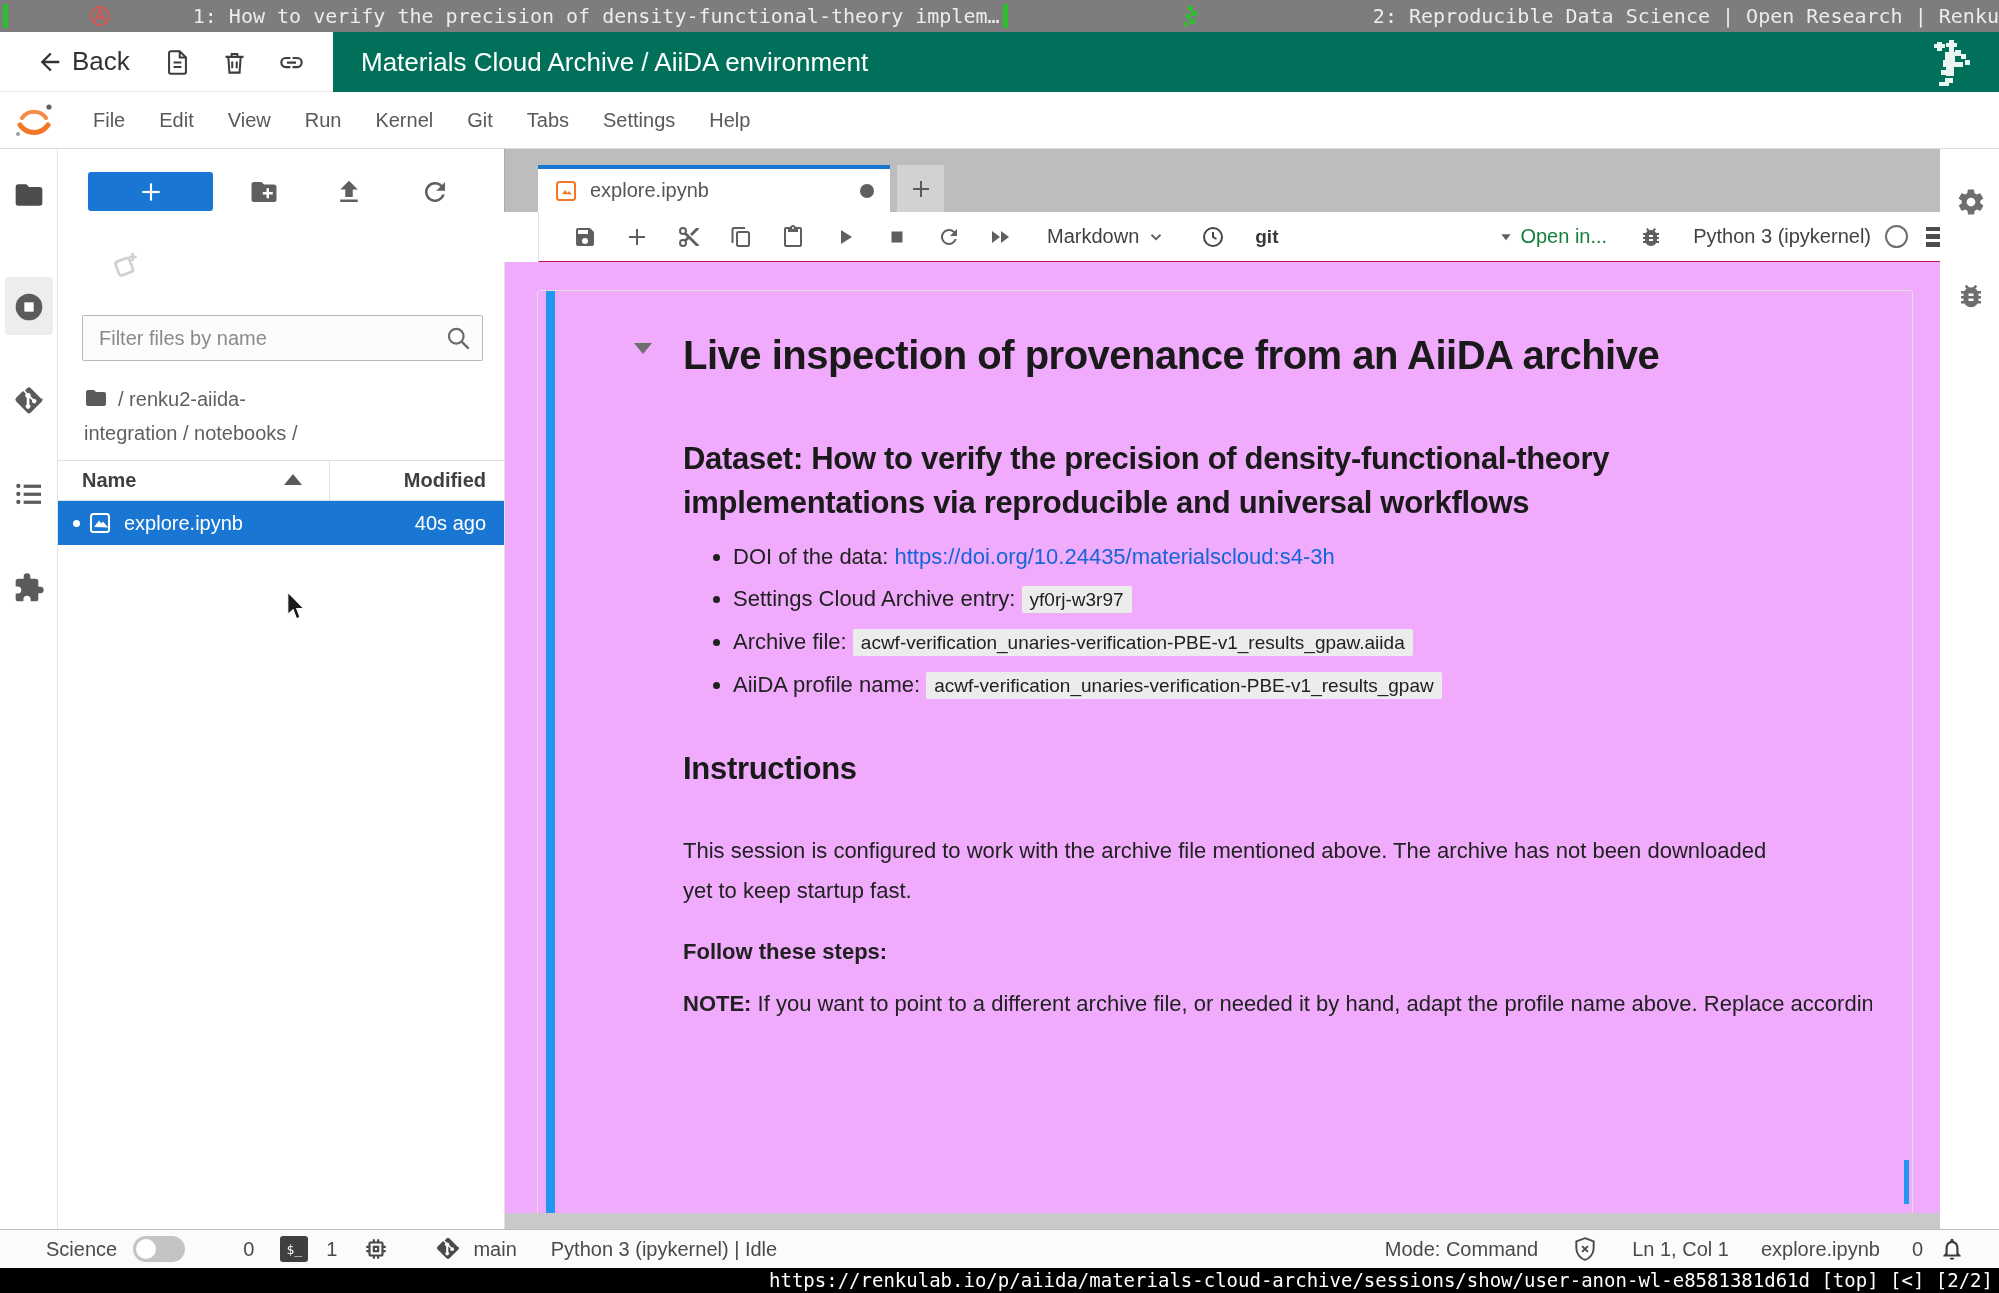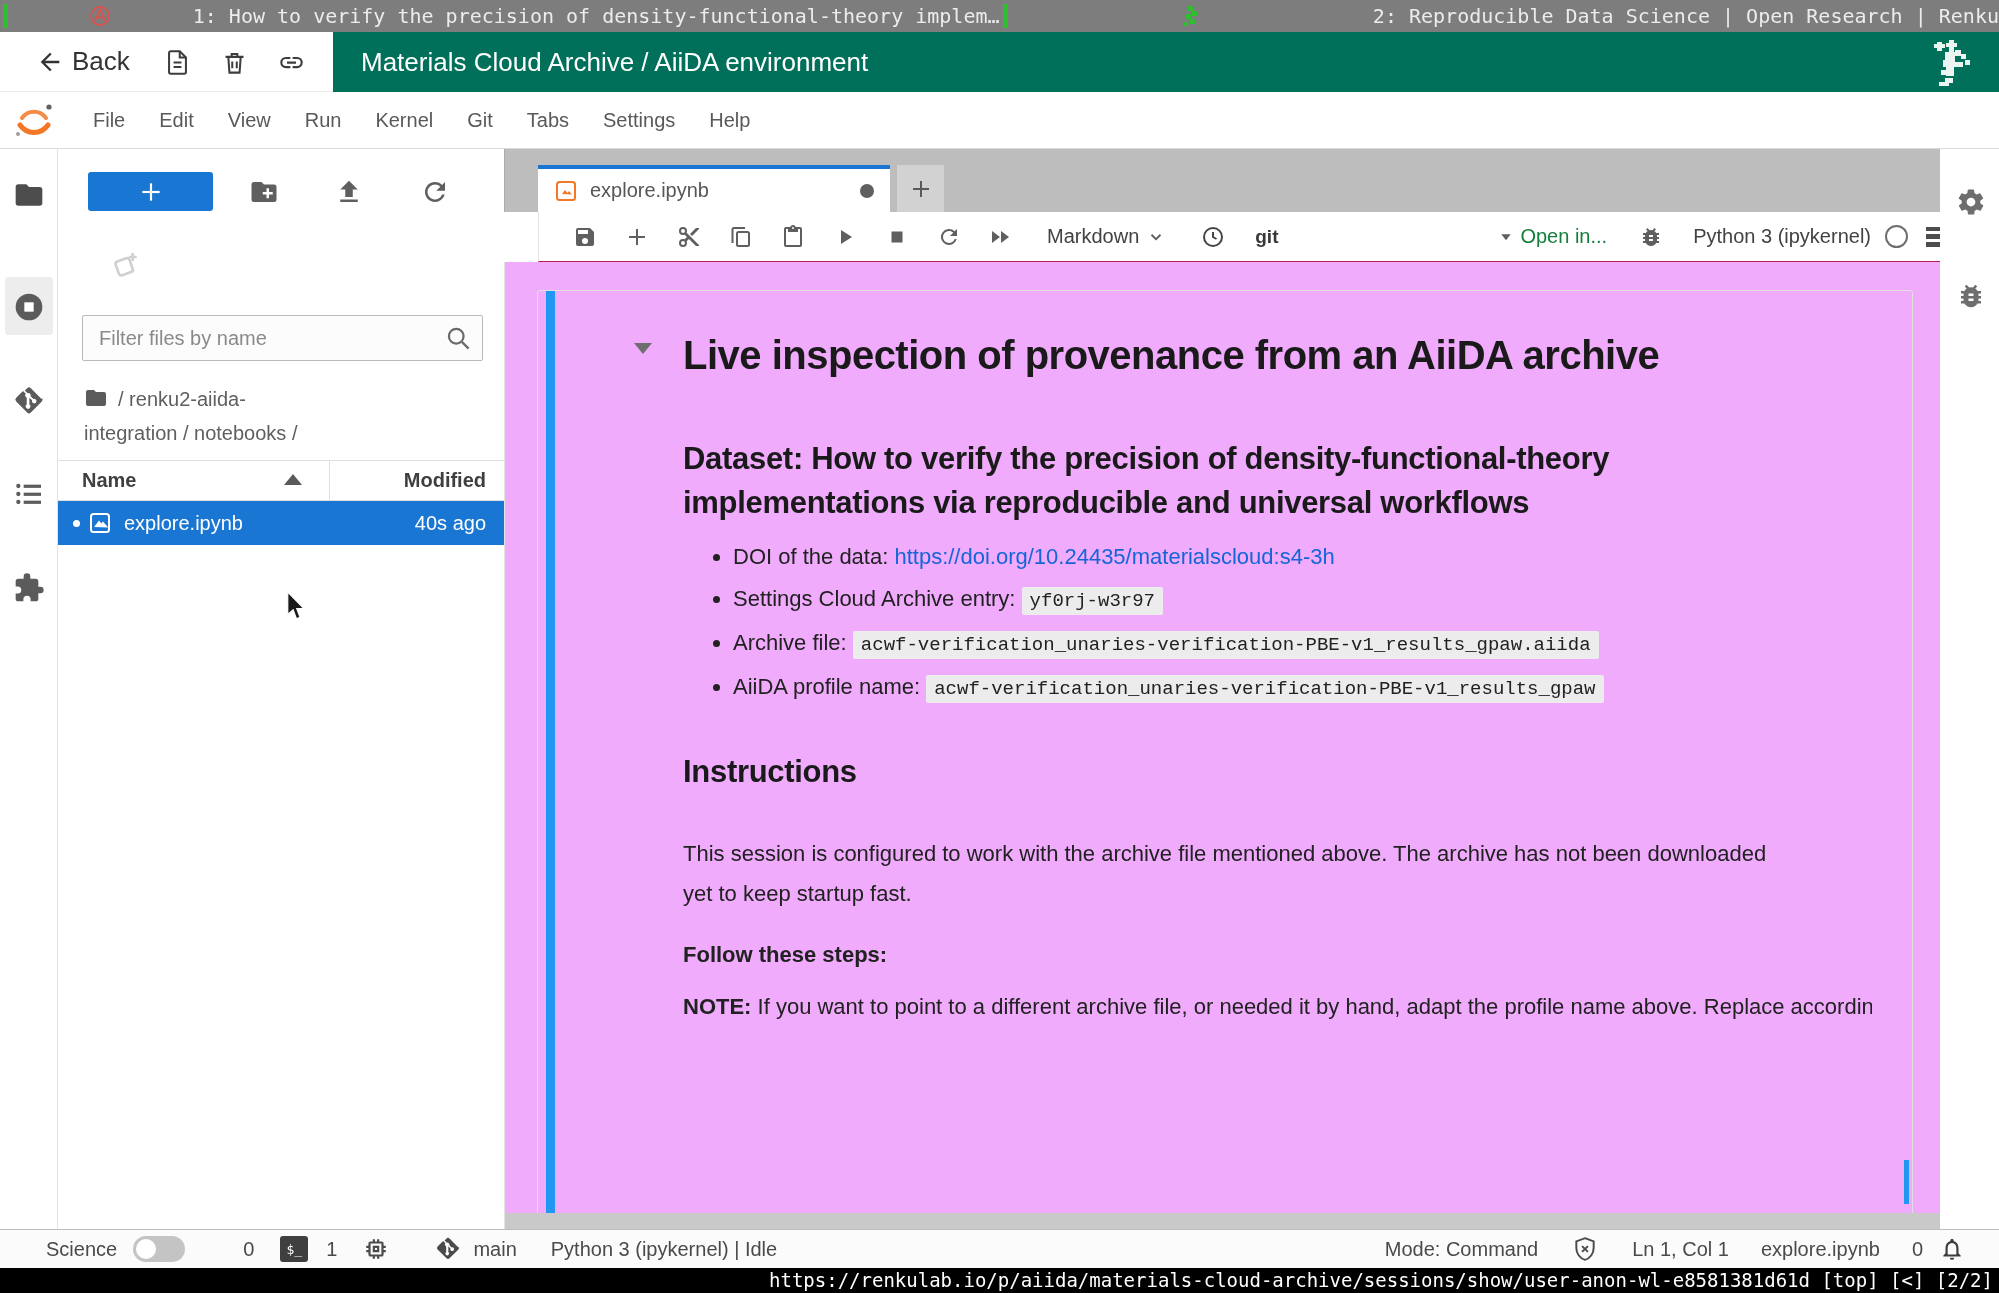--- a/index.html
+++ b/index.html
@@ -95,21 +95,21 @@
   .collapser { position: absolute; left: 96px; top: 52px; width: 0; height: 0;
                border-left: 9px solid transparent; border-right: 9px solid transparent; border-top: 11px solid #6e6e6e; }
   .cell-md { padding: 38px 40px 0 145px; }
   .md-h1 { font-size: 40px; line-height: 52px; font-weight: 600; color: #1a1a1a; width: 1000px; letter-spacing: -0.5px; }
   .md-h2 { font-size: 31px; line-height: 44px; font-weight: 600; color: #1a1a1a; width: 980px; letter-spacing: -0.3px; }
   .md-h2.dataset { margin-top: 56px; }
   .md-h2.instructions { margin-top: 46px; }
   .md-ul { margin-top: 17px; padding-left: 50px; font-size: 22px; color: #212121; }
   .md-ul li { line-height: 30px; margin-bottom: 12px; }
   .md-link { color: #1565d8; text-decoration: none; }
-  .md-code { font-family: Liberation Mono, monospace; font-size: 19px; background: #ececec;
+  .md-code { font-family: Liberation Sans, sans-serif; font-size: 19px; background: #ececec;
              padding: 3px 8px; border-radius: 2px; white-space: nowrap; }
   .md-p { margin-top: 40px; font-size: 22px; line-height: 40px; width: 1100px; }
   .md-follow { margin-top: 28px; font-size: 22px; font-weight: bold; }
   .md-ol { margin-top: 30px; padding-left: 50px; font-size: 22px; }
   .md-ol li { line-height: 32px; margin-bottom: 10px; }
   .note-clip { margin-top: 26px; font-size: 22px; white-space: nowrap; overflow: hidden; }
   .hscroll { position: absolute; left: 0; right: 0; bottom: 0; height: 16px; background: #c9c9c9; z-index: 6; }
   .vscroll-blue { position: absolute; left: 1399px; top: 898px; width: 5px; height: 44px; background: #2196f3; z-index: 7; }
 
   

